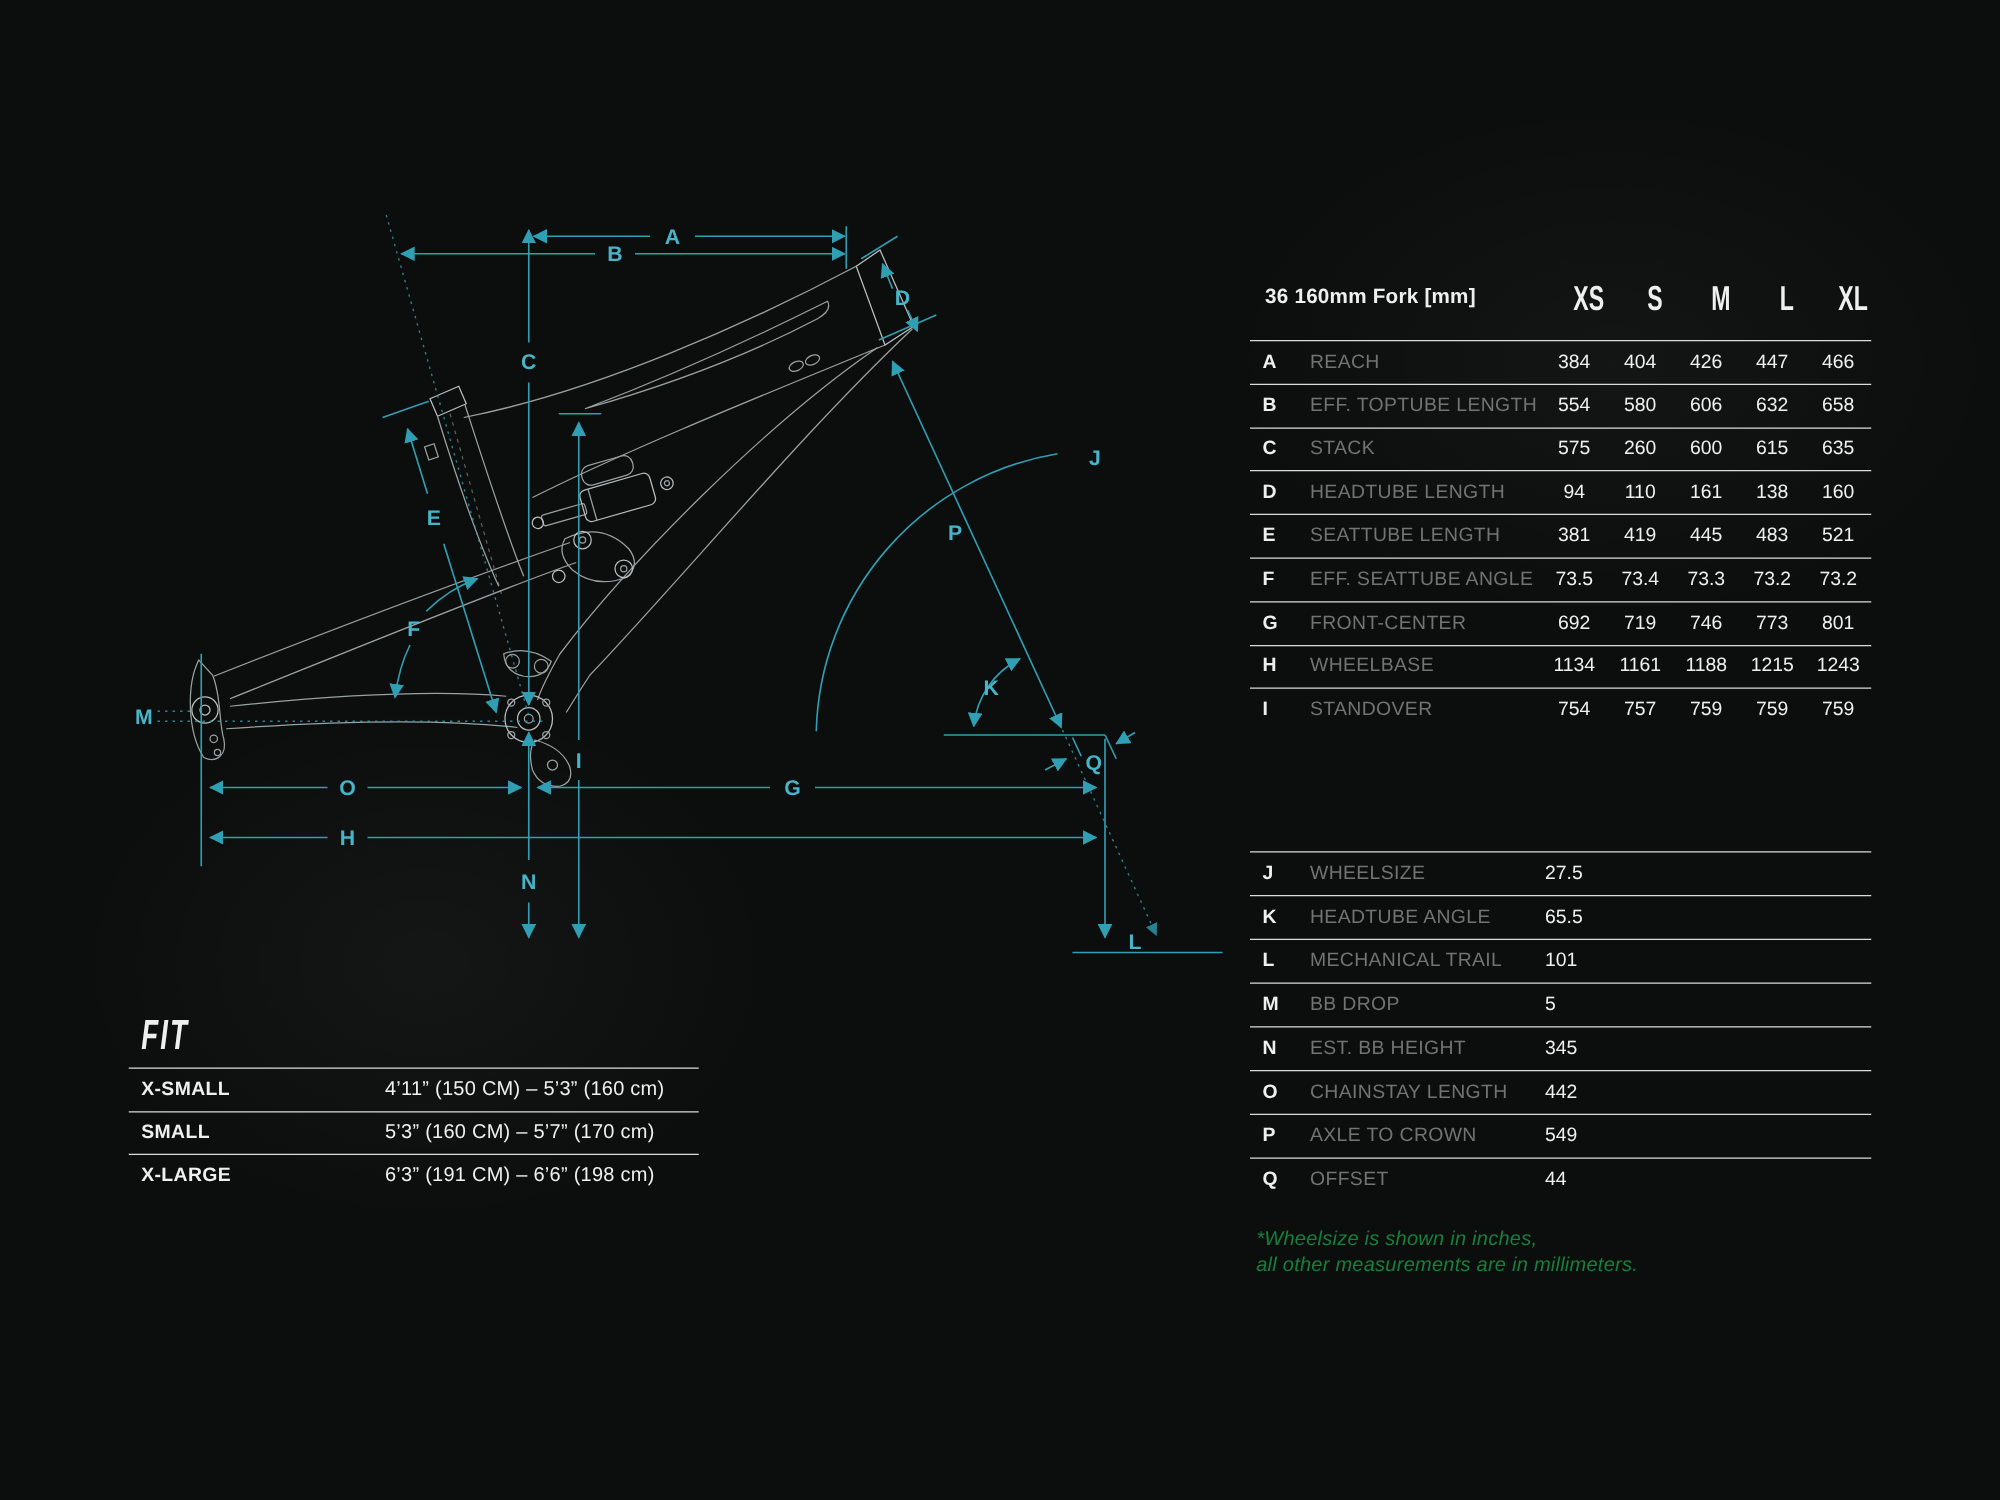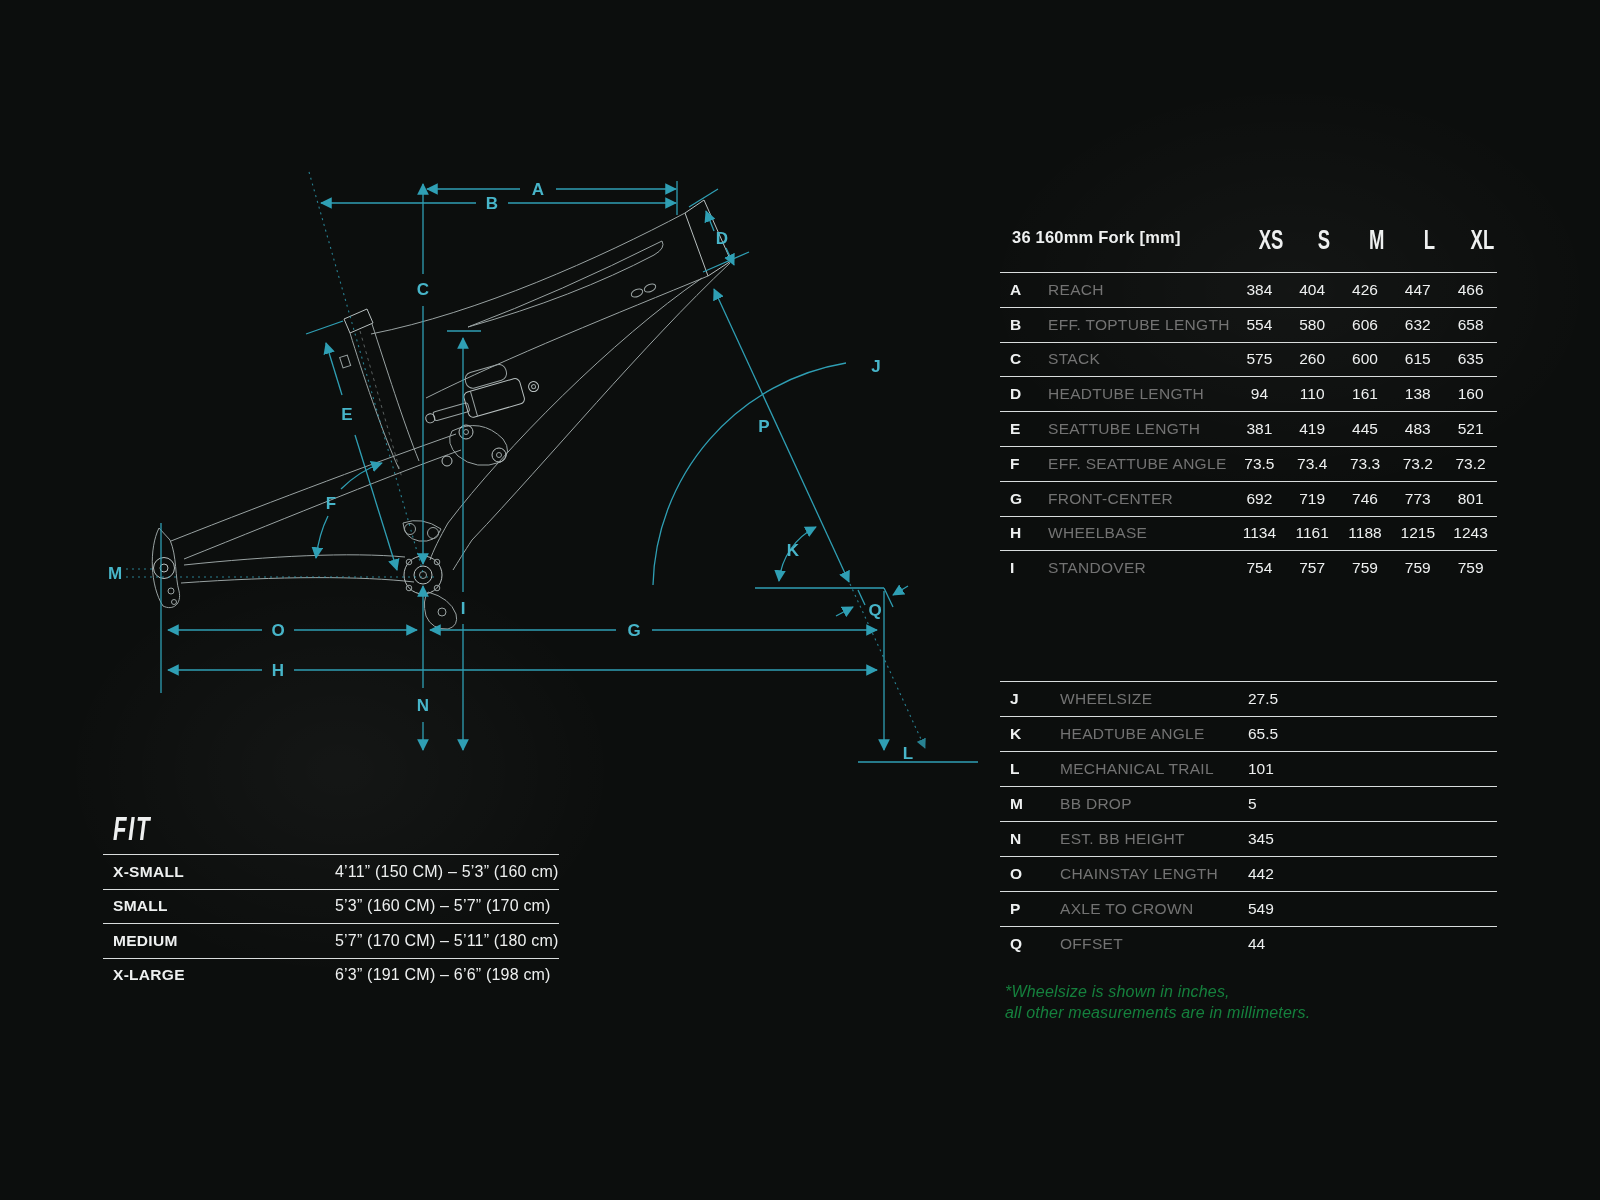--- a/index.html
+++ b/index.html
@@ -18,26 +18,26 @@
   .dimlabel{fill:#47b5c9;font-size:17px;font-weight:bold;text-anchor:middle;}
   
   .tbl{position:absolute;font-size:15.5px;}
   .geo-head{display:flex;align-items:flex-start;height:44px;}
   .geo-title{flex:0 0 233px;padding-left:12px;font-weight:bold;font-size:16.5px;letter-spacing:.2px;}
   .size-cell{flex:0 0 52.8px;text-align:center;}
   .cond{display:inline-block;font-weight:bold;font-size:21px;transform:scale(.88,1.32);transform-origin:center;}
   .row{display:flex;align-items:center;border-top:1px solid rgba(236,239,239,.92);}
   .geo-row{height:33.8px;}
   .spec-row{height:34px;}
-  .fit-row{height:33.5px;gap:27px;}
+  .fit-row{height:33.5px;}
   .c-letter{flex:0 0 38px;padding-left:10px;font-weight:bold;}
   .c-name{flex:0 0 185px;letter-spacing:.3px;color:#737373;}
   .c-val{flex:0 0 52.8px;text-align:center;}
   .c-sval{flex:1;text-align:left;padding-left:1px;}
-  .spec-name{flex:0 0 187px;margin-left:12px;}
+  .spec-name{flex:0 0 187px;}
   .fit-label{flex:0 0 195px;padding-left:10px;font-weight:bold;letter-spacing:.3px;}
   .fit-val{flex:1;font-size:16px;letter-spacing:.2px;}
   .fit-title{height:52px;display:flex;align-items:center;padding-left:10px;font-style:italic;}
   .fit-title .cond{font-size:26px;letter-spacing:2px;transform:scale(.85,1.3);transform-origin:left center;}
   .footnote{position:absolute;left:1005px;top:982px;font-style:italic;font-size:16px;
             line-height:20.5px;color:#15803d;letter-spacing:.2px;}
 </style>
 </head>
 <body>
 
@@ -339,21 +339,17 @@
     </div>
     <div class="row fit-row">
       <span class="fit-label">X-SMALL</span>
       <span class="fit-val">4’11” (150 CM) – 5’3” (160 cm)</span>
     </div>
     <div class="row fit-row">
       <span class="fit-label">SMALL</span>
       <span class="fit-val">5’3” (160 CM) – 5’7” (170 cm)</span>
     </div>
     <div class="row fit-row">
-      <span class="fit-label">MEDIUM</span>
-      <span class="fit-val">5’7” (170 CM) – 5’11” (180 cm)</span>
-    </div>
-    <div class="row fit-row">
       <span class="fit-label">X-LARGE</span>
       <span class="fit-val">6’3” (191 CM) – 6’6” (198 cm)</span>
     </div>
   </div>
 </div>
 
 </body></html>

